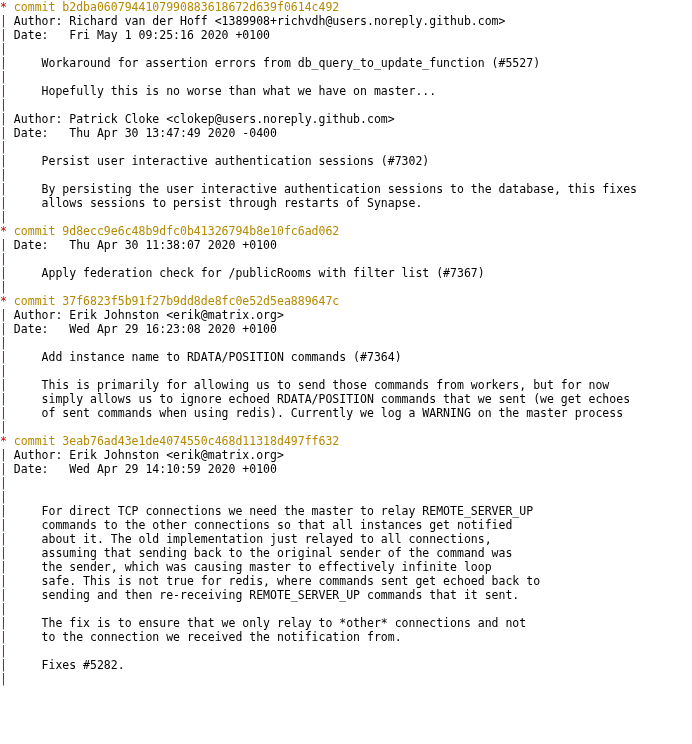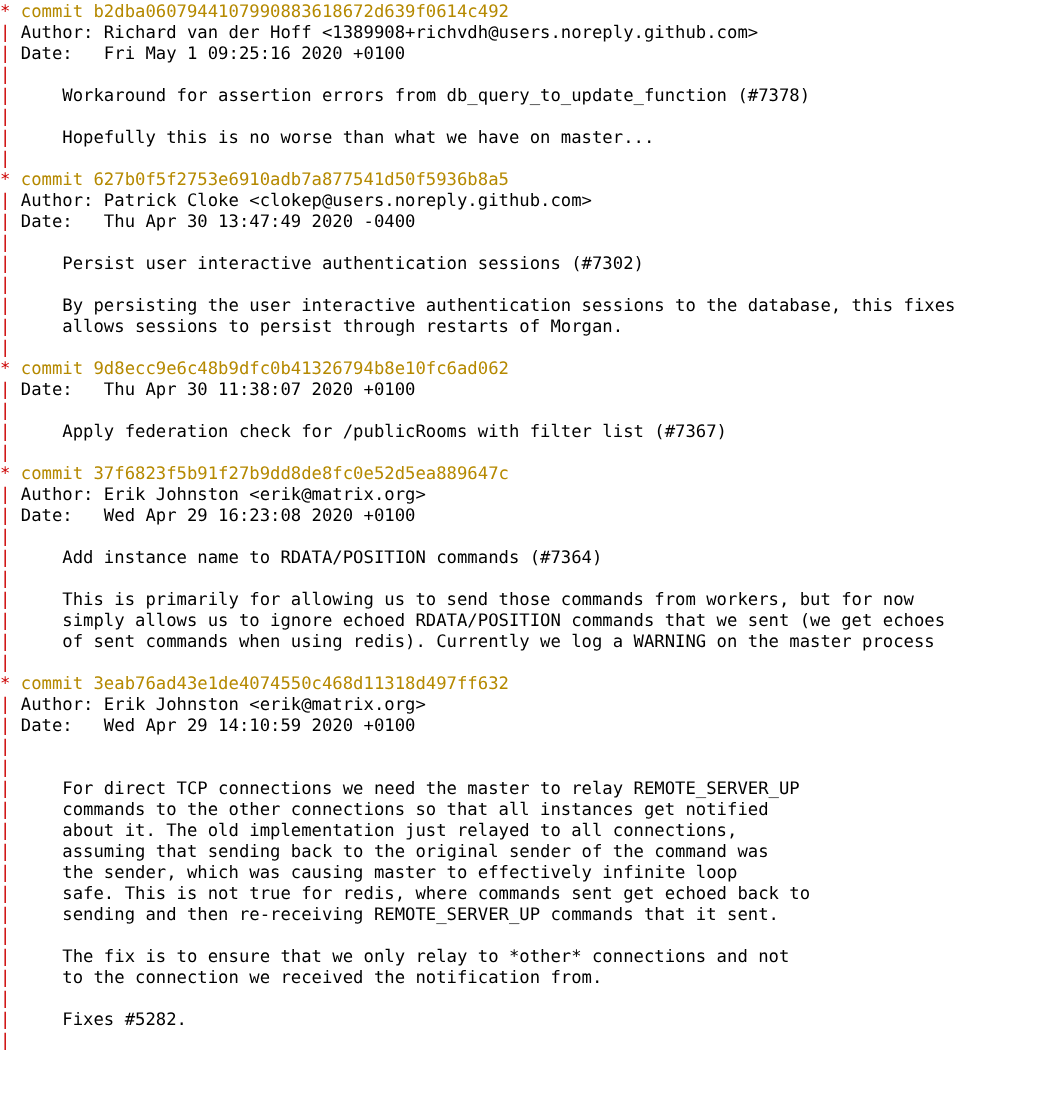--- a/index.html
+++ b/index.html
@@ -34,32 +34,31 @@
 </style>
 </head>
 <body>
 
 <div id="screen">
   <div id="git-log">
       <div class="line"><span class="graph">*</span><span class="hash"> commit b2dba0607944107990883618672d639f0614c492</span></div>
       <div class="line"><span class="graph">|</span><span class="text"> Author: Richard van der Hoff &lt;1389908+richvdh@users.noreply.github.com&gt;</span></div>
       <div class="line"><span class="graph">|</span><span class="text"> Date:   Fri May 1 09:25:16 2020 +0100</span></div>
       <div class="line"><span class="graph">|</span><span class="text"> </span></div>
-      <div class="line"><span class="graph">|</span><span class="text">     Workaround for assertion errors from db_query_to_update_function (#7378)</span></div>
+      <div class="line"><span class="graph">|</span><span class="text">     Workaround for assertion errors from db_query_to_update_function (#5527)</span></div>
       <div class="line"><span class="graph">|</span><span class="text"> </span></div>
       <div class="line"><span class="graph">|</span><span class="text">     Hopefully this is no worse than what we have on master...</span></div>
       <div class="line"><span class="graph">|</span><span class="text"> </span></div>
-      <div class="line"><span class="graph">*</span><span class="hash"> commit 627b0f5f2753e6910adb7a877541d50f5936b8a5</span></div>
       <div class="line"><span class="graph">|</span><span class="text"> Author: Patrick Cloke &lt;clokep@users.noreply.github.com&gt;</span></div>
       <div class="line"><span class="graph">|</span><span class="text"> Date:   Thu Apr 30 13:47:49 2020 -0400</span></div>
       <div class="line"><span class="graph">|</span><span class="text"> </span></div>
       <div class="line"><span class="graph">|</span><span class="text">     Persist user interactive authentication sessions (#7302)</span></div>
       <div class="line"><span class="graph">|</span><span class="text"> </span></div>
       <div class="line"><span class="graph">|</span><span class="text">     By persisting the user interactive authentication sessions to the database, this fixes</span></div>
-      <div class="line"><span class="graph">|</span><span class="text">     allows sessions to persist through restarts of Morgan.</span></div>
+      <div class="line"><span class="graph">|</span><span class="text">     allows sessions to persist through restarts of Synapse.</span></div>
       <div class="line"><span class="graph">|</span><span class="text"> </span></div>
       <div class="line"><span class="graph">*</span><span class="hash"> commit 9d8ecc9e6c48b9dfc0b41326794b8e10fc6ad062</span></div>
       <div class="line"><span class="graph">|</span><span class="text"> Date:   Thu Apr 30 11:38:07 2020 +0100</span></div>
       <div class="line"><span class="graph">|</span><span class="text"> </span></div>
       <div class="line"><span class="graph">|</span><span class="text">     Apply federation check for /publicRooms with filter list (#7367)</span></div>
       <div class="line"><span class="graph">|</span><span class="text"> </span></div>
       <div class="line"><span class="graph">*</span><span class="hash"> commit 37f6823f5b91f27b9dd8de8fc0e52d5ea889647c</span></div>
       <div class="line"><span class="graph">|</span><span class="text"> Author: Erik Johnston &lt;erik@matrix.org&gt;</span></div>
       <div class="line"><span class="graph">|</span><span class="text"> Date:   Wed Apr 29 16:23:08 2020 +0100</span></div>
       <div class="line"><span class="graph">|</span><span class="text"> </span></div>

